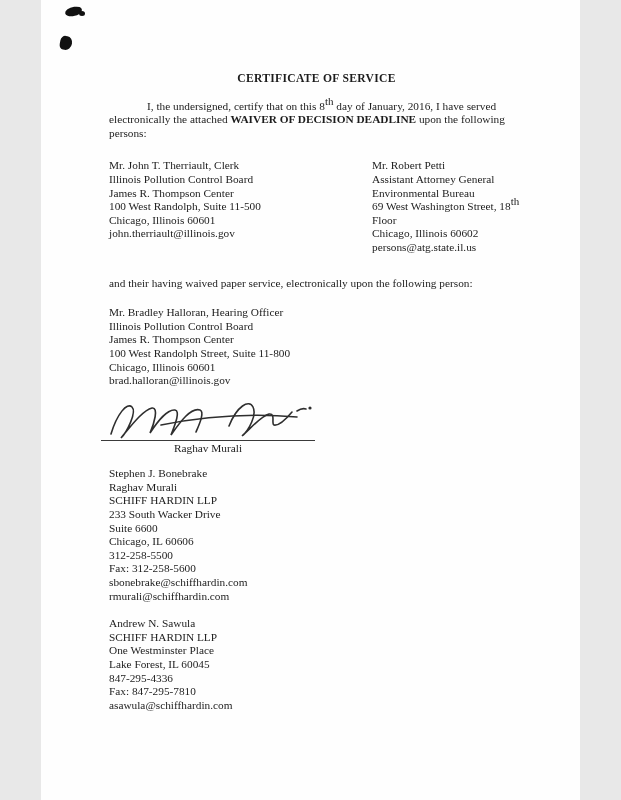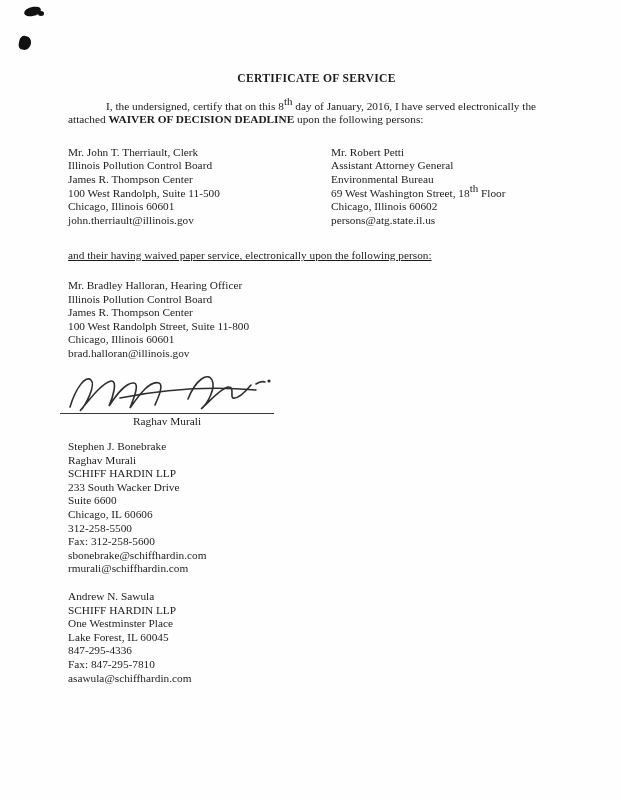--- a/index.html
+++ b/index.html
@@ -1,17 +1,17 @@
 <!DOCTYPE html>
 <html><head>
 <meta charset="utf-8">
 <style>
   html, body { margin: 0; padding: 0; background: #e8e8e8; }
   .page {
-    width: 621px;
+    width: 539px;
     height: 800px;
     background: #fefefe;
     position: relative;
     margin: 0 auto;
     font-family: "Liberation Serif", serif;
     font-size: 11.3px;
     line-height: 13.6px;
     color: #1c1c1c;
     box-sizing: border-box;
     overflow: hidden;
@@ -31,21 +31,21 @@
     margin: 72px 0 0 0;
     letter-spacing: 0.3px;
   }
   .intro { margin: 14px 0 0 0; text-indent: 38px; }
   sup { font-size: 11px; line-height: 0; vertical-align: super; }
 
   .cols { display: flex; margin-top: 19px; gap: 44px; }
   .col-left { width: 219px; }
   .col-right { flex: 1; }
 
-  .waiver { margin: 22px 0 16px 0; text-decoration: underline; }
+  .waiver { margin: 22px 0 16px 0; }
   .block-hearing { margin-top: 14px; }
 
   .sig-area { margin-top: 6px; margin-left: -8px; width: 214px; }
   .sig-svg { display: block; width: 214px; height: 46px; }
   .sig-line { border-top: 1px solid #3a3a3a; width: 214px; height: 0; }
   .sig-name { text-align: center; margin-top: 1px; }
 
   .block-attorney1 { margin-top: 12px; }
   .block-attorney2 { margin-top: 14px; }
 </style>

